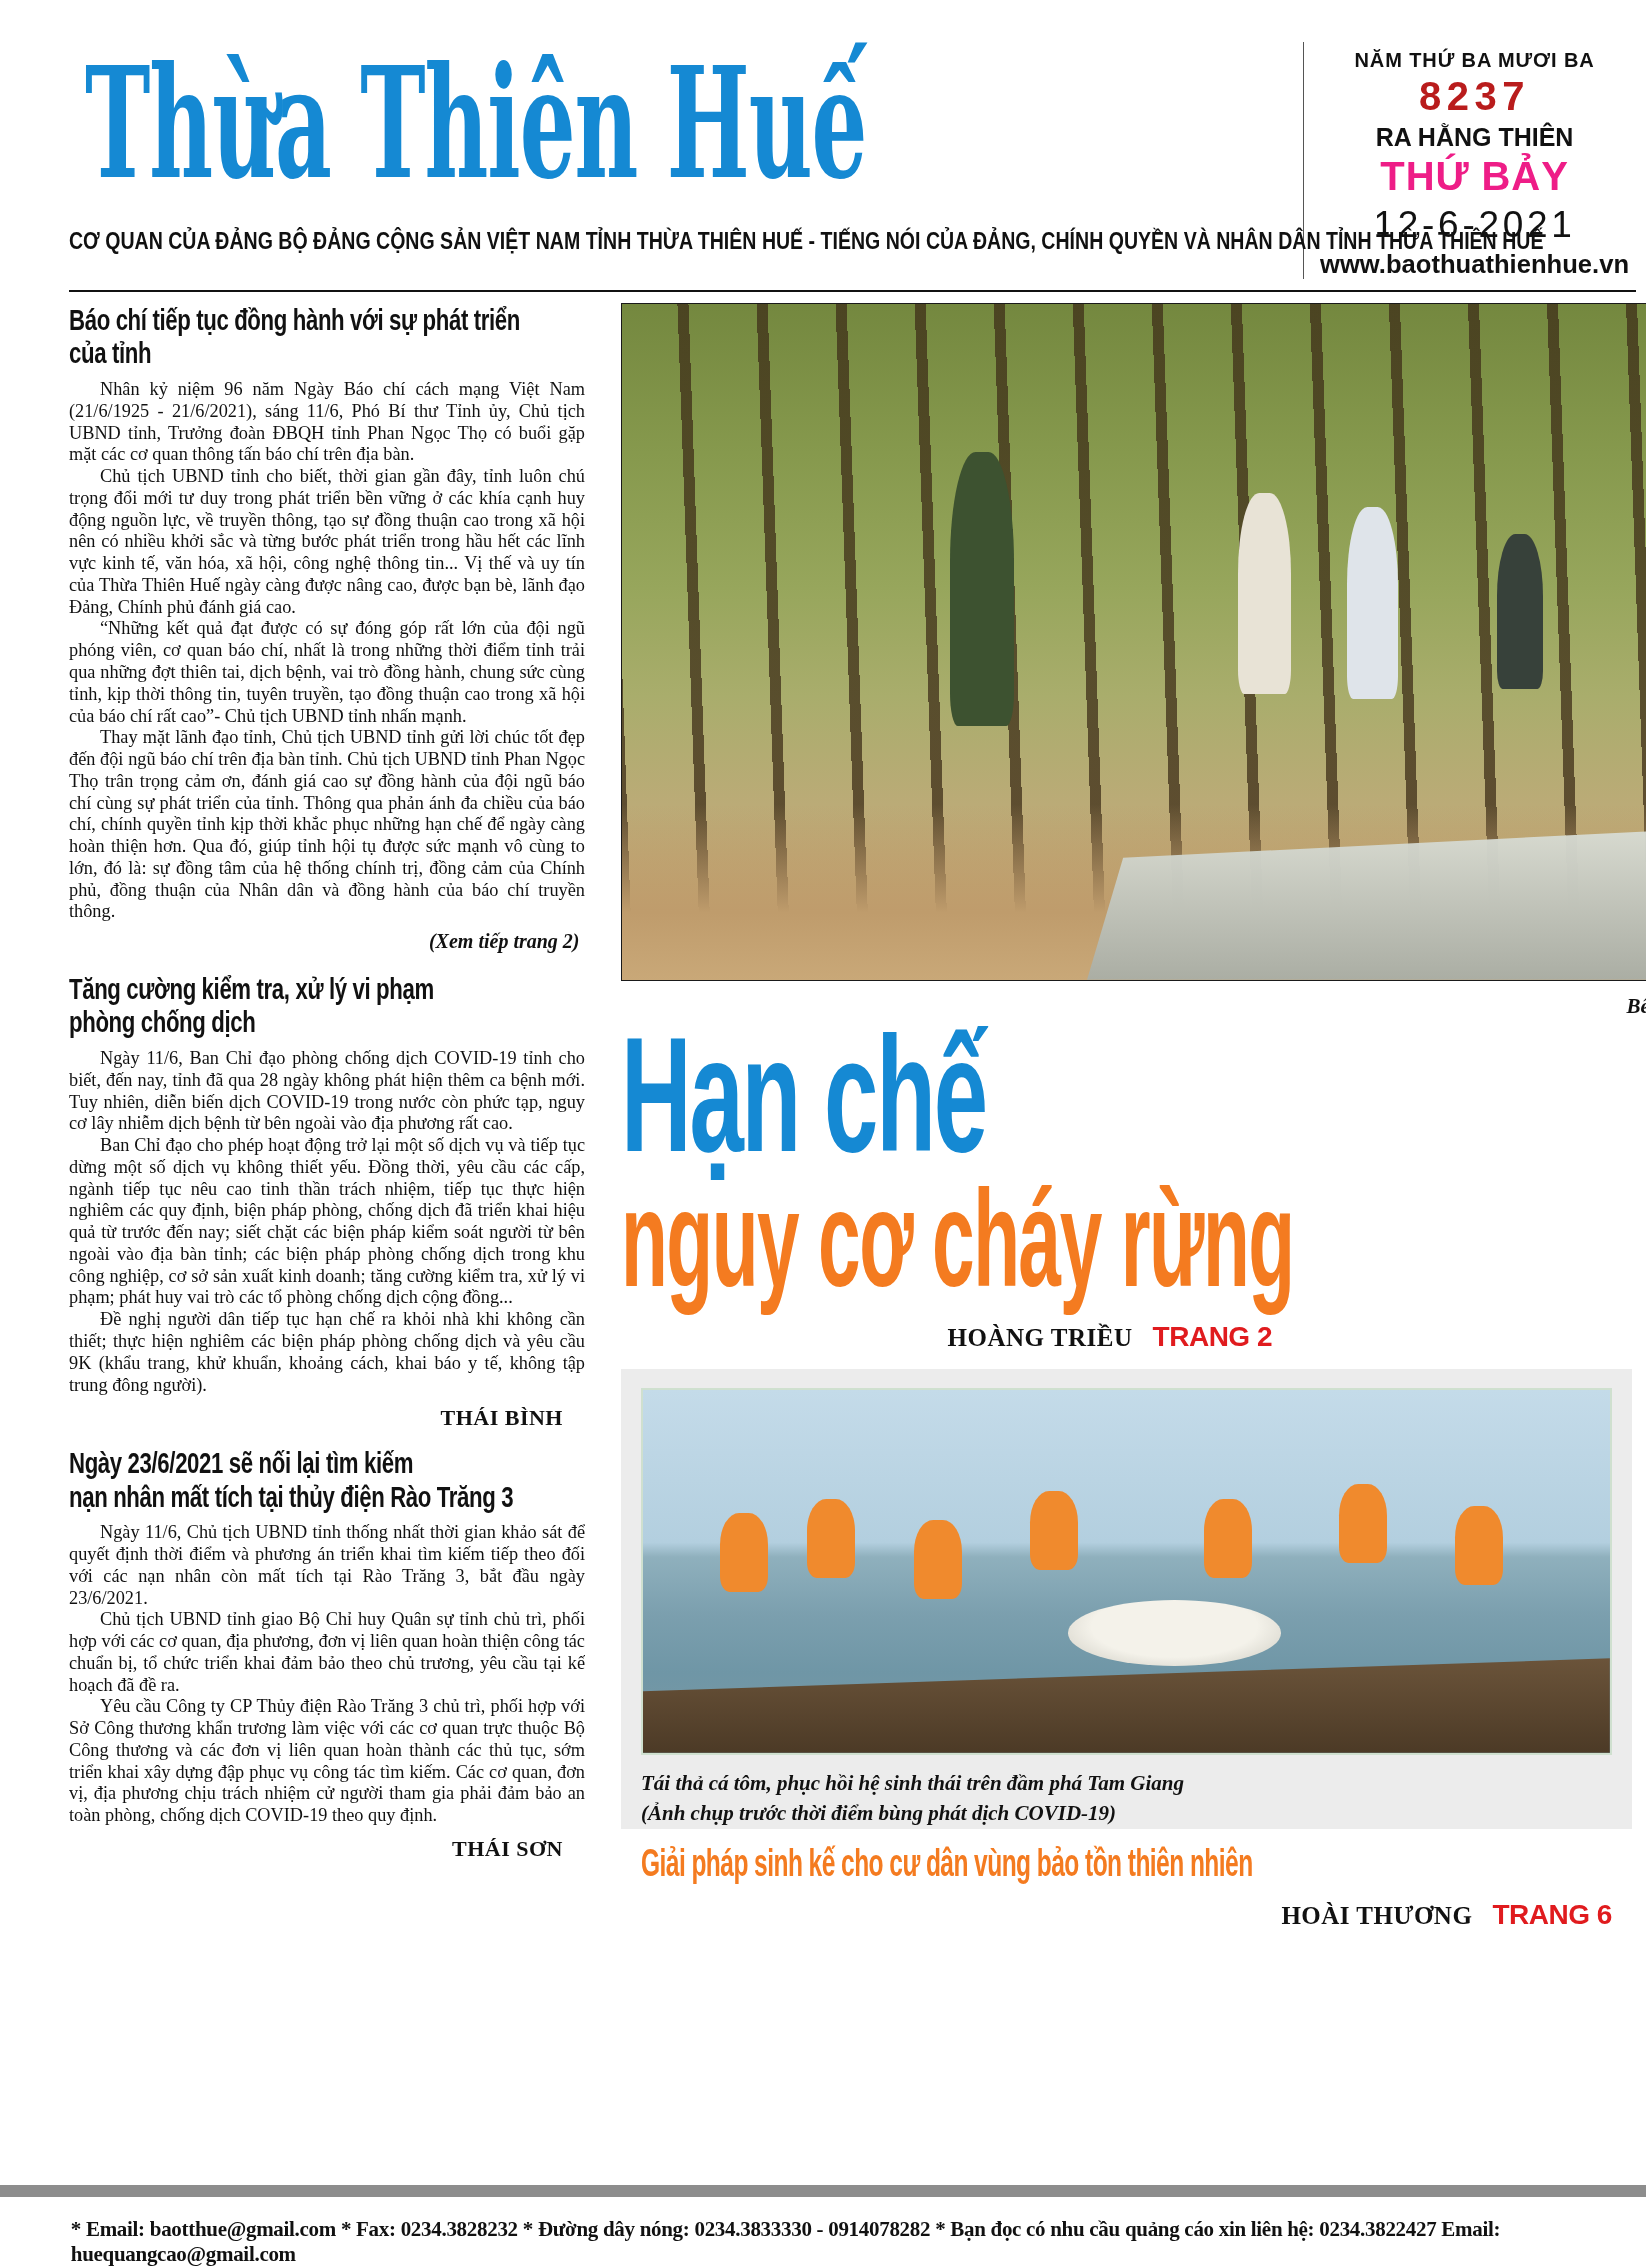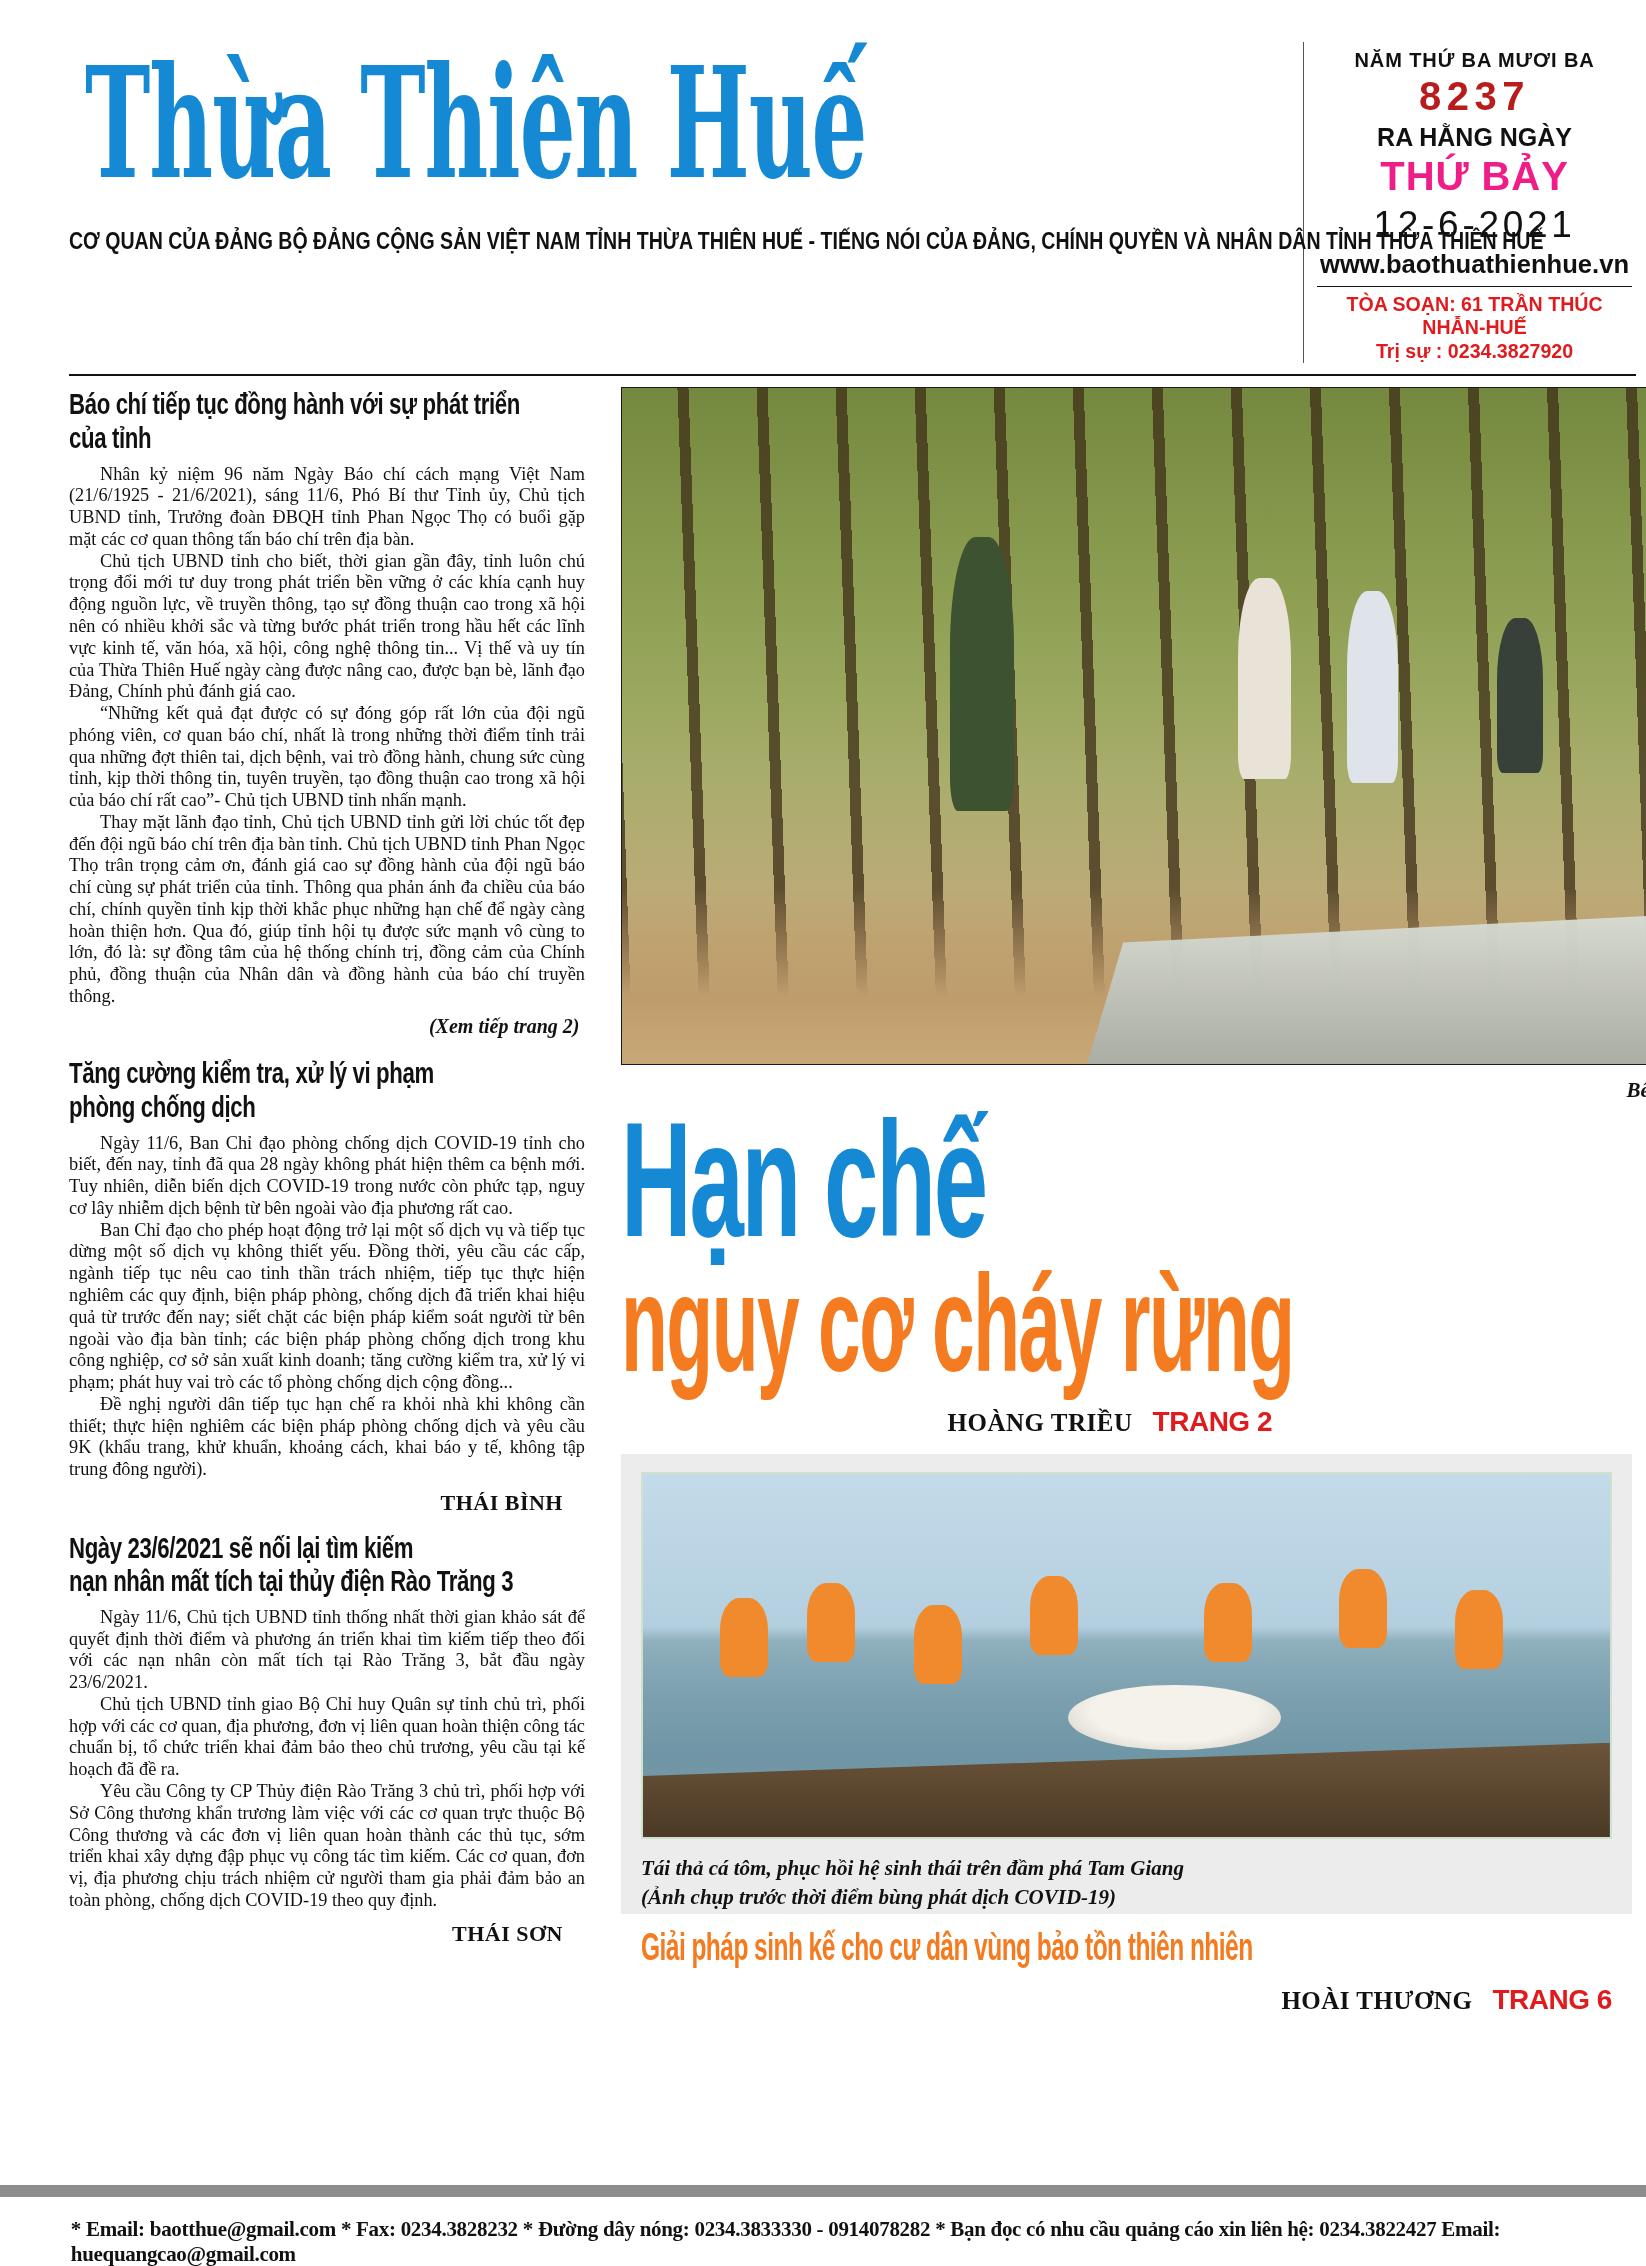--- a/index.html
+++ b/index.html
@@ -108,28 +108,24 @@
       <div class="masthead-title">
         <span class="cond" style="transform:scaleX(0.57)">Thừa Thiên Huế</span>
       </div>
       <div class="tagline">
         <span class="cond" style="transform:scaleX(0.85)">CƠ QUAN CỦA ĐẢNG BỘ ĐẢNG CỘNG SẢN VIỆT NAM TỈNH THỪA THIÊN HUẾ  -  TIẾNG NÓI CỦA ĐẢNG, CHÍNH QUYỀN VÀ NHÂN DÂN TỈNH THỪA THIÊN HUẾ</span>
       </div>
     </div>
     <div class="issue-info">
       <div class="ii-year">NĂM THỨ BA MƯƠI BA</div>
       <div class="ii-number">8237</div>
-      <div class="ii-freq">RA HẰNG NGÀY</div>
+      <div class="ii-freq">RA HẰNG THIÊN</div>
       <div class="ii-weekday">THỨ BẢY</div>
       <div class="ii-date">12-6-2021</div>
       <div class="ii-site">www.baothuathienhue.vn</div>
-      <div class="ii-redbox">
-        <div class="ii-address">TÒA SOẠN: 61 TRẦN THÚC NHẪN-HUẾ</div>
-        <div class="ii-phone">Trị sự : 0234.3827920</div>
-      </div>
     </div>
   </header>
 
   <div class="content">
 
     <aside class="left-col">
 
       <article>
         <h2 class="art-headline">
           <span class="cond">Báo chí tiếp tục đồng hành với sự phát triển</span><br>

